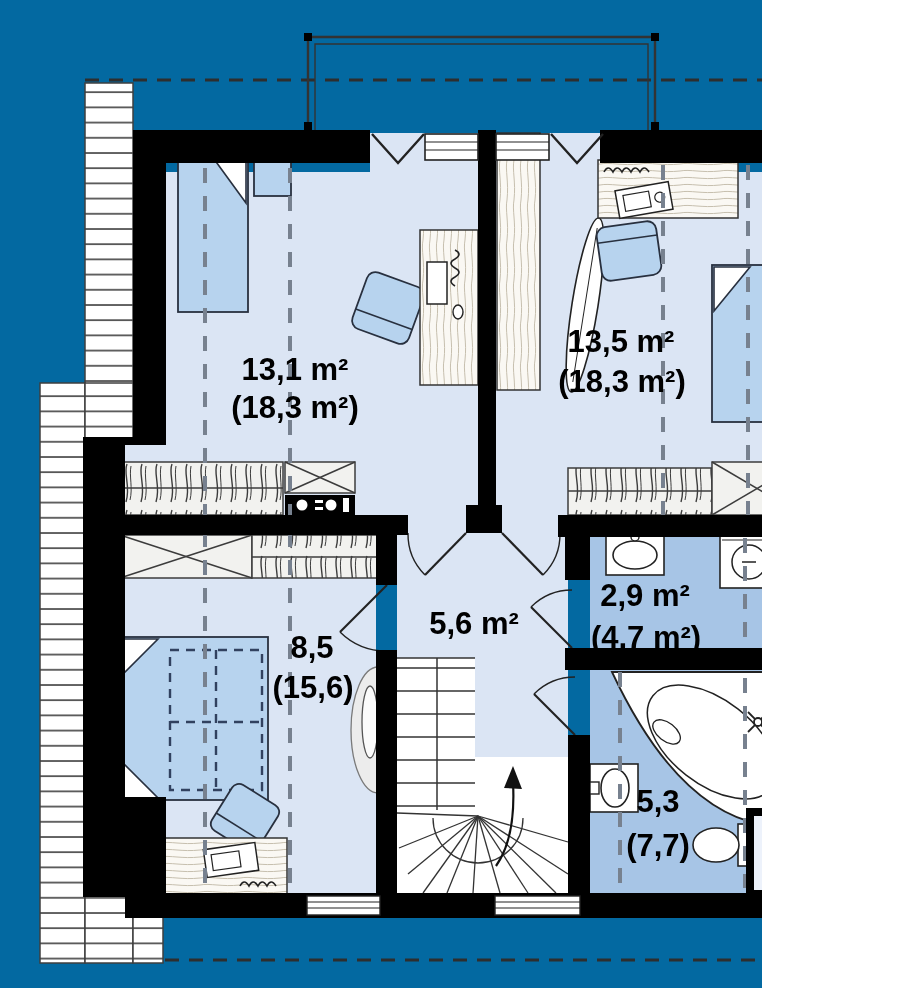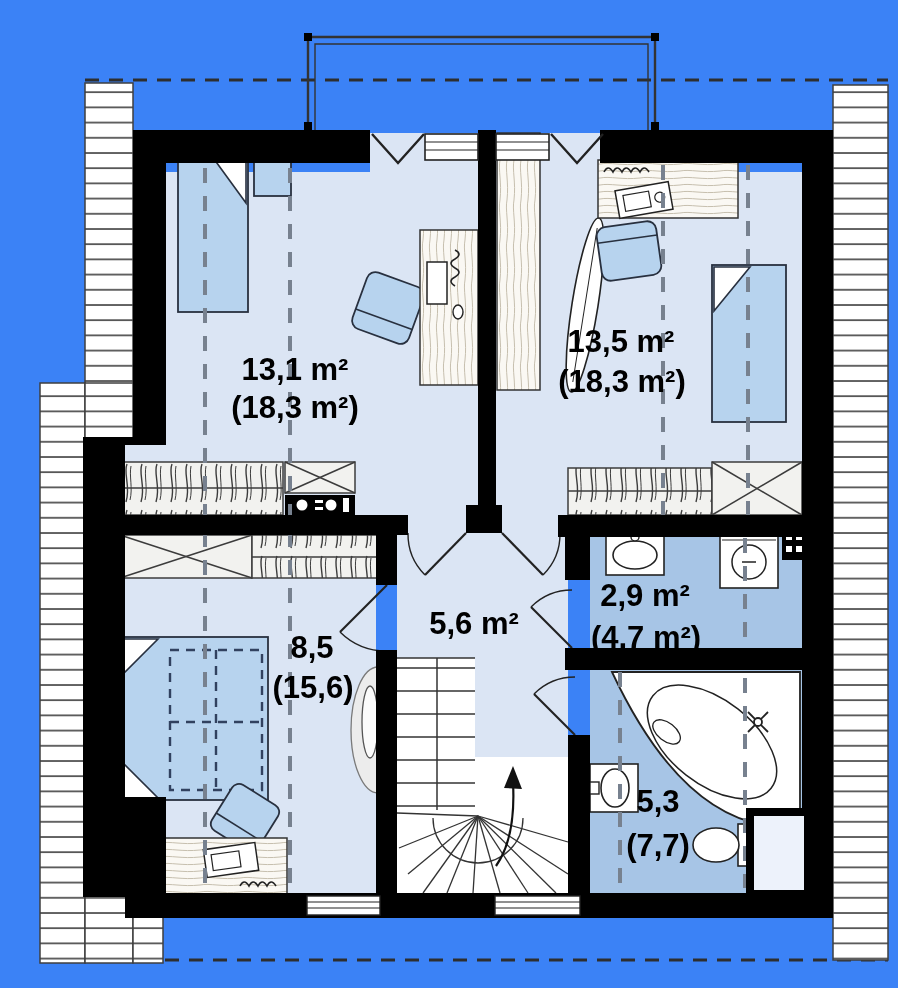--- a/index.html
+++ b/index.html
@@ -1,16 +1,16 @@
 <!DOCTYPE html>
 <html><head>
 <meta charset="utf-8">
 <style>
   html,body{margin:0;padding:0;background:#ffffff;}
-  #stage{position:relative;width:898px;height:988px;background:#3b82f6;overflow:hidden;
+  #stage{position:relative;width:762px;height:988px;background:#0369a1;overflow:hidden;
          font-family:"Liberation Sans", sans-serif;}
   svg{display:block}
   text.arealabel{font-family:"Liberation Sans", sans-serif;font-weight:bold;
        font-size:31px;fill:#000;}
 </style>
 </head>
 <body>
 
 <div id="stage">
 <svg width="914" height="988" viewBox="0 0 914 988">

